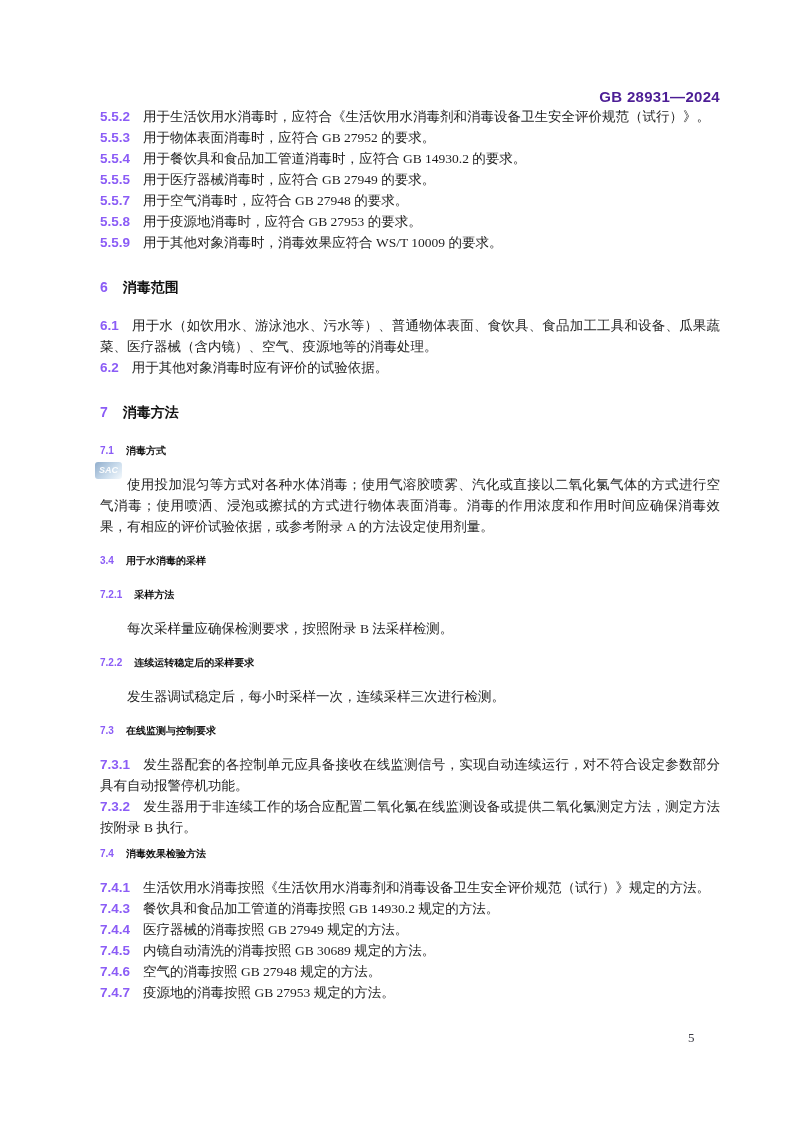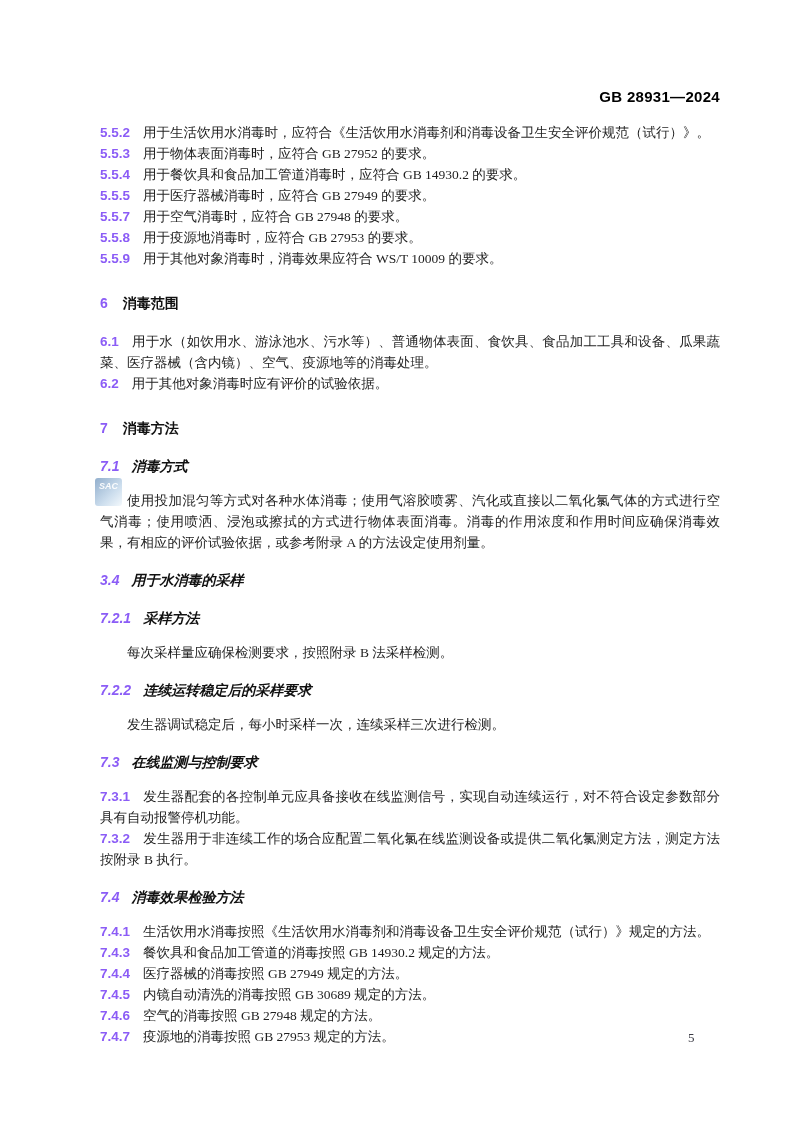--- a/index.html
+++ b/index.html
@@ -8,53 +8,52 @@
     width:794px; height:1123px; position:relative;
     background:#ffffff; overflow:hidden;
     font-family:"Liberation Serif","DejaVu Serif",serif;
     color:#1e1e1e;
   }
   .content { position:absolute; left:100px; top:88px; width:620px; }
   .doc-number {
     text-align:right;
     font-family:"Liberation Sans","DejaVu Sans",sans-serif;
     font-weight:700; font-size:15px; line-height:18px;
-    letter-spacing:0.3px; color:#000000;
-    margin-bottom:16px;
+    letter-spacing:0.3px; color:#4c1d95;
   }
   .clause {
     font-size:13.5px; line-height:21px;
     text-align:justify; color:#1e1e1e;
   }
   .num {
     font-family:"Liberation Sans","DejaVu Sans",sans-serif;
     font-weight:700; color:#8b5cf6;
   }
   .clause .num { margin-right:13px; }
   .h1 {
     margin:24px 0 17px;
     font-weight:700; font-size:14px; line-height:21px;
     font-family:"Liberation Sans","DejaVu Sans",sans-serif; color:#111;
   }
   .h1 .num { margin-right:15px; }
   .h2 {
-    margin:17px 0 13px;
-    font-weight:700; font-size:14px; line-height:21px;
-    font-family:"Liberation Sans","DejaVu Sans",sans-serif; color:#111;font-style:italic;
+    margin:5px 0 13px;
+    font-weight:700; font-size:10px; line-height:21px;
+    font-family:"Liberation Sans","DejaVu Sans",sans-serif; color:#111;
   }
   .h2 .num { margin-right:12px; }
   .para {
     margin:13px 0;
     font-size:13.5px; line-height:21px;
     text-indent:2em; text-align:justify; color:#1e1e1e;
     position:relative;
   }
   .watermark {
     position:absolute; left:-5px; top:-12px;
-    width:27px; height:28px; border-radius:3px;
+    width:27px; height:17px; border-radius:3px;
     background:linear-gradient(135deg, rgba(56,108,163,0.55) 0%, rgba(110,160,205,0.35) 60%, rgba(160,200,230,0.12) 100%);
     color:rgba(255,255,255,0.92);
     font-family:"Liberation Sans","DejaVu Sans",sans-serif;
     font-style:italic; font-weight:700; font-size:9px; line-height:17px;
     text-align:center; text-indent:0;
     pointer-events:none;
   }
   .page-number {
     position:absolute; left:688px; top:1029px;
     font-size:13px; line-height:18px; color:#3a3a44;

